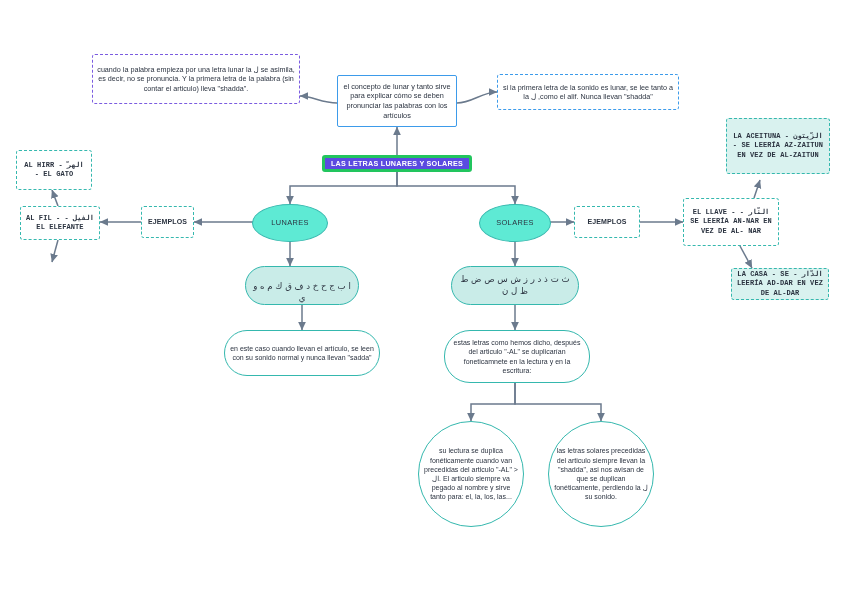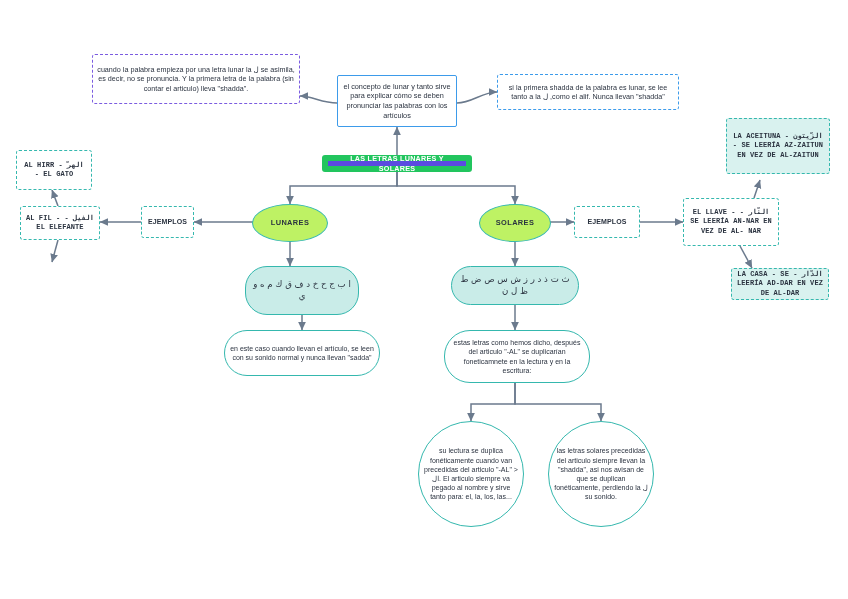--- a/index.html
+++ b/index.html
@@ -34,27 +34,27 @@
     border:1.4px dashed #35b8ae;border-radius:3px;background:#d9f2ef;
     font-size:7px;color:#2b3340;font-weight:bold;letter-spacing:.1px;
   }
   
   .box-blue{
     border:1.5px solid #3d9bea;border-radius:2px;background:#ffffff;
     font-size:7.3px;color:#2b3340;
   }
   
   .title-chip{
-    background:#5b4ae0;border:6px solid #22c55e;border-radius:3px;
+    background:#5b4ae0;border:3px solid #22c55e;border-radius:3px;
     color:#ffffff;font-size:7.2px;font-weight:bold;letter-spacing:.25px;
   }
   
   .circle{
-    border:1.6px solid #35b8ae;border-radius:50%;background:#bef264;
-    font-size:7.4px;font-weight:bold;letter-spacing:.4px;color:#2b3340;
+    border:1.6px solid #35b8ae;border-radius:50%;background:#5eead4;
+    font-size:7.4px;font-weight:normal;letter-spacing:.4px;color:#2b3340;
   }
   .circle-big{
     border:1.6px solid #35b8ae;border-radius:50%;background:#ffffff;
     font-size:7px;color:#2b3340;line-height:1.45;
   }
   
   .pill{
     border:1.6px solid #35b8ae;border-radius:22px;background:#c9ece8;
     font-size:8.4px;color:#2b3340;
   }
@@ -119,21 +119,21 @@
 
   <div class="node note-purple" style="left:92px;top:54px;width:208px;height:50px;">
     <span class="txt">cuando la palabra empieza por una letra lunar la ل se asimila, es decir, no se pronuncia. Y la primera letra de la palabra (sin contar el articulo) lleva "shadda".</span>
   </div>
 
   <div class="node box-blue" style="left:337px;top:75px;width:120px;height:52px;">
     <span class="txt">el concepto de lunar y tanto sirve para explicar cómo se deben pronunciar las palabras con los artículos</span>
   </div>
 
   <div class="node note-blue" style="left:497px;top:74px;width:182px;height:36px;">
-    <span class="txt">si la primera shadda de la palabra es lunar, se lee tanto a la ل ,como el alif. Nunca llevan "shadda"</span>
+    <span class="txt">si la primera letra de la sonido es lunar, se lee tanto a la ل ,como el alif. Nunca llevan "shadda"</span>
   </div>
 
   <div class="node title-chip" style="left:322px;top:155px;width:150px;height:17px;">
     <span class="txt">LAS LETRAS LUNARES Y SOLARES</span>
   </div>
 
   <div class="node note-teal" style="left:16px;top:150px;width:76px;height:40px;">
     <span class="txt ar">الهرّ - AL HIRR - EL GATO</span>
   </div>
 
@@ -143,21 +143,21 @@
 
 
   <div class="node note-teal" style="left:141px;top:206px;width:53px;height:32px;">
     <span class="txt">EJEMPLOS</span>
   </div>
 
   <div class="node circle" style="left:252px;top:204px;width:76px;height:38px;border-radius:50%;">
     <span class="txt">LUNARES</span>
   </div>
 
-  <div class="node pill" style="left:245px;top:266px;width:114px;height:49px;">
+  <div class="node pill" style="left:245px;top:266px;width:114px;height:39px;align-items:flex-end;">
     <span class="txt letters">ا ب ج ح خ د ف ق ك م ه و ي</span>
   </div>
 
   <div class="node pill-white" style="left:224px;top:330px;width:156px;height:46px;">
     <span class="txt">en este caso cuando llevan el artículo, se leen con su sonido normal y nunca llevan "sadda"</span>
   </div>
 
   <div class="node circle" style="left:479px;top:204px;width:72px;height:38px;border-radius:50%;justify-content:flex-end;">
     <span class="txt">SOLARES</span>
   </div>

